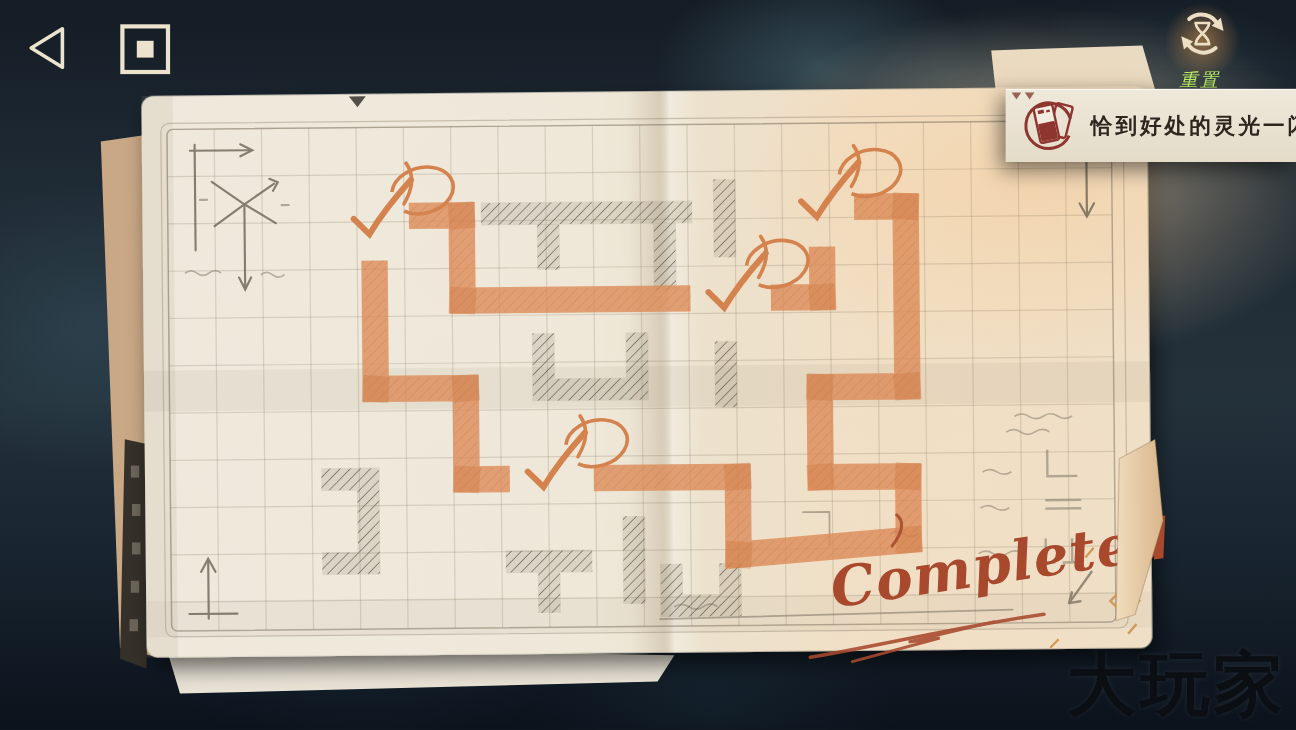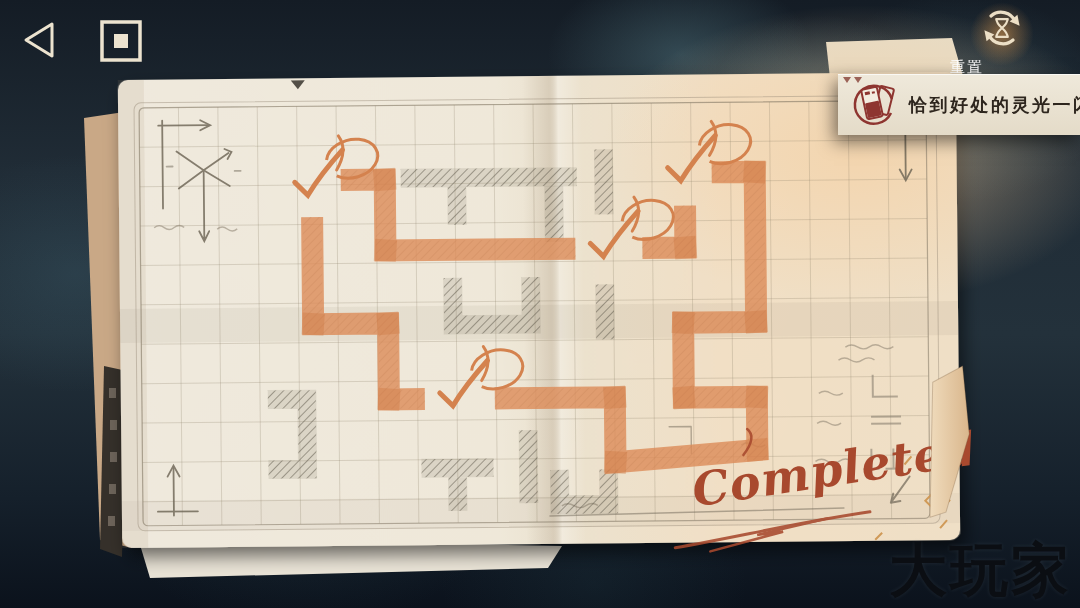--- a/index.html
+++ b/index.html
@@ -27,22 +27,22 @@
   .patch{fill:#c96f38;opacity:.32;}
   .check{stroke:#d4824e;fill:none;}
 
   
   .hud-btn{position:absolute;cursor:pointer;}
   .btn-back{left:20px;top:20px;width:42px;height:40px;}
   .btn-stop{left:98px;top:18px;width:46px;height:46px;}
   .btn-reset{left:950px;top:6px;width:100px;height:74px;}
   .reset-glow{position:absolute;left:20px;top:-4px;width:64px;height:64px;border-radius:50%;
     background:radial-gradient(circle,rgba(228,156,78,.55),rgba(228,156,78,0) 70%);}
-  .reset-label{position:absolute;left:0;top:52px;width:100px;text-align:left;
-    font-size:15px;color:#ffffff;letter-spacing:2px;font-family:"Liberation Serif",serif;}
+  .reset-label{position:absolute;left:0;top:52px;width:100px;text-align:center;
+    font-size:15px;color:#bef264;letter-spacing:2px;font-family:"Liberation Serif",serif;font-style:italic;}
 
   .banner{position:absolute;left:838px;top:74px;width:242px;height:61px;z-index:5;
     background:linear-gradient(180deg,#efe9db,#e4dbc8);
     box-shadow:-4px 7px 16px rgba(0,0,0,.5), inset 0 1px 0 rgba(255,255,255,.7);
     display:flex;align-items:center;}
   .tri{position:absolute;top:3px;width:0;height:0;border-left:4px solid transparent;
     border-right:4px solid transparent;border-top:6px solid #8c4a40;opacity:.85;}
   .tri.t1{left:5px;} .tri.t2{left:16px;}
   .banner-icon{margin-left:10px;flex:0 0 auto;}
   .banner-text{font-family:"Liberation Serif",serif;font-size:18px;font-weight:bold;

